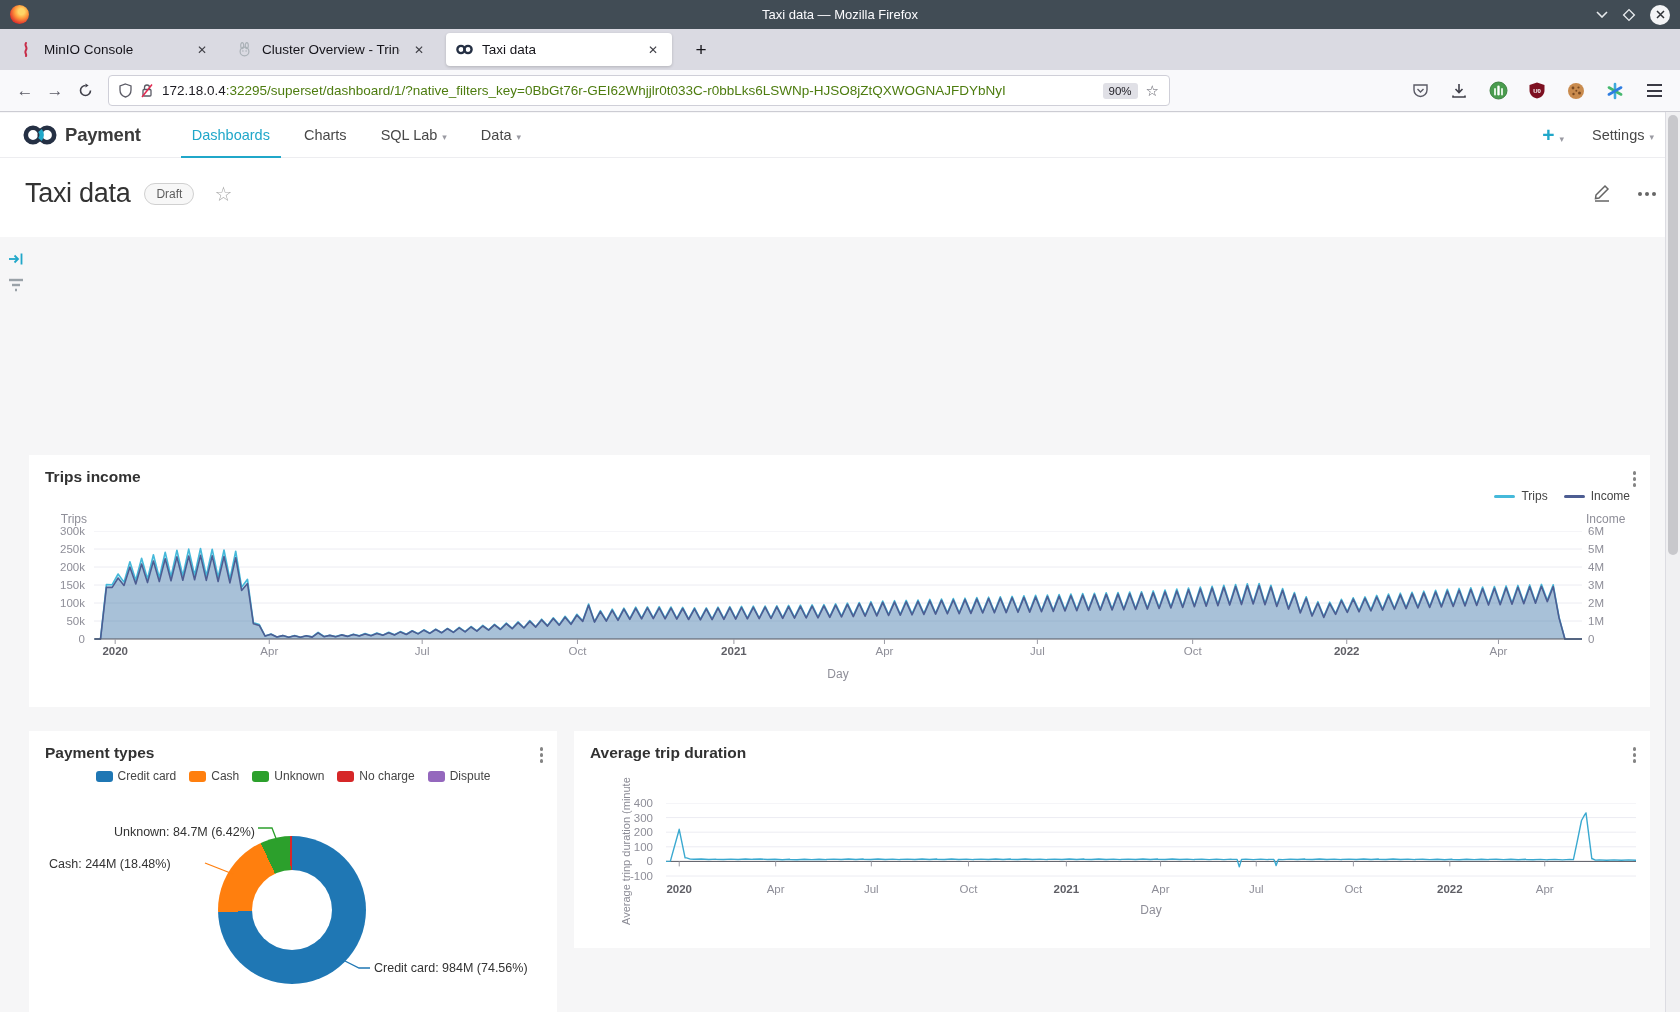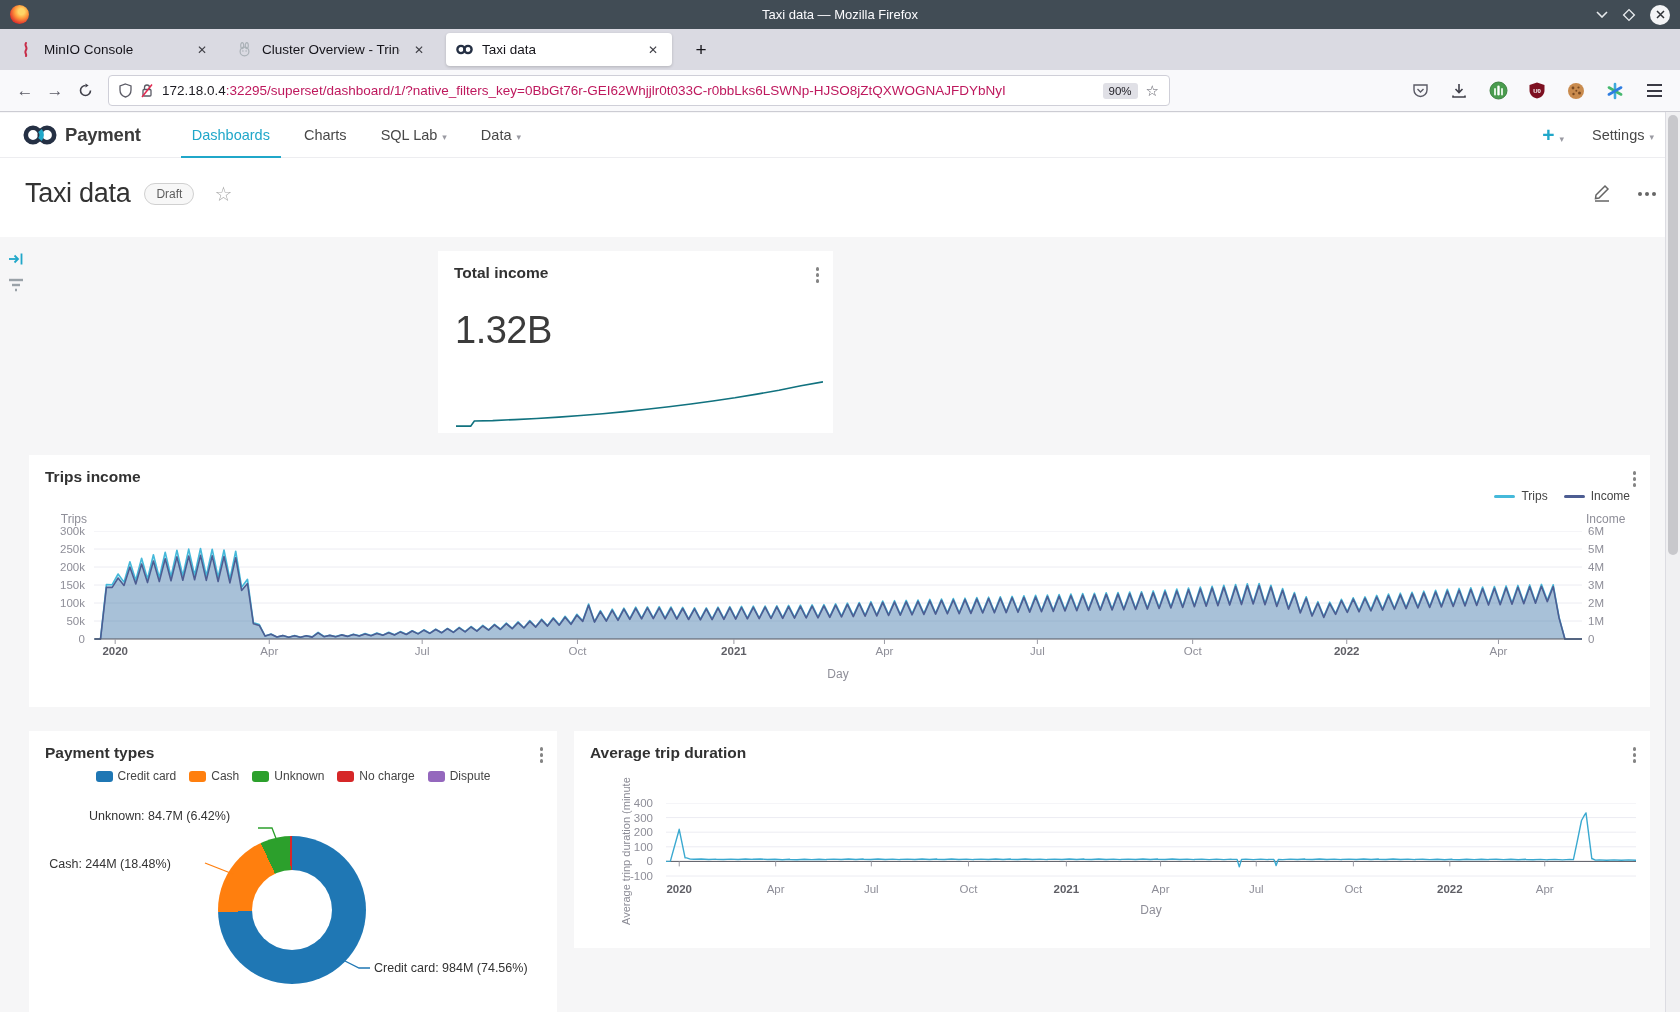--- a/index.html
+++ b/index.html
@@ -22,21 +22,21 @@
   .tab .lbl { flex:1; white-space:nowrap; overflow:hidden; }
   .tab .tclose { margin-left:10px; color:#3f3f46; font-size:12px; width:18px; height:18px; display:flex; align-items:center; justify-content:center; }
   .newtab { position:absolute; left:688px; top:8px; width:26px; height:26px; font-size:19px; color:#15141a; display:flex; align-items:center; justify-content:center; }
 
   .toolbar { position:absolute; left:0; top:70px; right:0; height:42px; background:#f9f9fb; border-bottom:1px solid #ccccd3; display:flex; align-items:center; padding:0 10px; }
   .navbtn { width:30px; height:30px; display:flex; align-items:center; justify-content:center; color:#5b5b66; font-size:17px; }
   .urlbar { width:1062px; height:31px; margin-left:8px; background:#fff; border:1px solid #cfcfd8; border-radius:4px; display:flex; align-items:center; padding:0 10px; }
   .urlbar .sep-ic { margin-right:8px; display:flex; align-items:center; }
   .url-text { flex:1; font-size:13.5px; white-space:nowrap; overflow:hidden; }
   .url-host { color:#1c1b22;margin-top:32px; }
-  .url-rest { color:#be185d;text-align:right; }
+  .url-rest { color:#4d7c0f;text-align:right; }
   .zoom-badge { background:#e0e0e6; color:#1c1b22; font-size:11.5px; border-radius:3px; padding:2px 6px; margin:0 8px 0 10px; }
   .star { color:#5b5b66; font-size:15px; }
   .tb-right { margin-left:auto; display:flex; align-items:center; gap:17px; padding-right:4px; }
   .tb-ic { width:22px; height:22px; display:flex; align-items:center; justify-content:center; }
   .hamburger { display:flex; flex-direction:column; gap:3.5px; padding:4px; }
   .hamburger i { display:block; width:15px; height:2px; background:#3a3a44; }
 
   
   .sup-nav { position:absolute; left:0; top:113px; right:0; height:45px; background:#fff; border-bottom:1px solid #ededf0; display:flex; align-items:center; }
   .brand { display:flex; align-items:center; margin-left:22px; }
@@ -96,22 +96,22 @@
   .ti-day { left:809px; top:212px; }
 
   .pay-card { left:29px; top:731px; width:528px; height:281px; overflow:hidden; }
   .pay-legend { position:absolute; left:0; right:0; top:38px; display:flex; justify-content:center; gap:13px; }
   .pleg-item { display:flex; align-items:center; gap:5px; font-size:12px; color:#454545; }
   .pleg-sw { width:17px; height:11px; border-radius:3px; }
   .donut { position:absolute; left:189px; top:105px; width:148px; height:148px; border-radius:50%; }
   .donut-hole { position:absolute; left:223px; top:139px; width:80px; height:80px; border-radius:50%; background:#fff; }
   .callouts { position:absolute; left:0; top:0; width:528px; height:281px; pointer-events:none; }
   .co-label { position:absolute; font-size:12.5px; color:#333; white-space:nowrap; }
-  .co-unknown { left:60px; width:166px; top:78px; }
-  .co-cash { left:4px; width:154px; top:126px; text-align:center; }
+  .co-unknown { left:60px; width:166px; top:94px; text-align:right; }
+  .co-cash { left:20px; width:154px; top:126px; text-align:left; }
   .co-credit { left:345px; top:230px; }
 
   .dur-card { left:574px; top:731px; width:1076px; height:217px; }
   .dur-ylabel { position:absolute; left:46px; top:34px; height:160px; font-size:11px; color:#8a8a94;
     writing-mode:vertical-rl; transform:rotate(180deg); white-space:nowrap; overflow:hidden; }
   .dur-yaxis { position:absolute; left:56px; width:32px; top:72px; height:73px; }
   .dur-yaxis span { position:absolute; right:9px; font-size:11.5px; color:#8e8e98; }
   .dur-plot { left:92px; top:72px; width:970px; height:80px; }
   .dur-xaxis { left:92px; top:152px; width:970px; }
   .dur-day { left:577px; top:172px; }
@@ -312,35 +312,20 @@
       </svg>
   </span>
   <span class="rail-ic2">
     <svg width="18" height="15" viewBox="0 0 18 15">
         <line x1="2" y1="3" x2="16" y2="3" stroke="#9aa2a8" stroke-width="2.4"></line>
         <line x1="5" y1="8" x2="13" y2="8" stroke="#9aa2a8" stroke-width="2.4"></line>
         <line x1="8" y1="13" x2="10" y2="13" stroke="#9aa2a8" stroke-width="2.4"></line>
       </svg>
   </span>
 
-  <div class="card kpi2">
-    <span class="card-title">Total income</span>
-    <span class="kebab">
-        <i></i>
-        <i></i>
-        <i></i>
-      </span>
-    <span class="kpi-value">1.32B</span>
-    <div class="spark">
-      <svg preserveAspectRatio="none" viewBox="0 0 360 52">
-          <path d="M0.0 48.1 L14.4 48.1 L18.0 43.0 L36.0 42.6 L57.6 41.6 L79.2 40.5 L100.8 39.1 L122.4 37.5 L144.0 35.7 L165.6 33.6 L187.2 31.3 L208.8 28.8 L230.4 26.0 L252.0 23.0 L273.6 19.8 L295.2 16.1 L316.8 12.2 L338.4 7.8 L360.0 3.9 L360 52 L0 52 Z" fill="url(#sparkgrad)" stroke="none"></path>
-          <path d="M0.0 48.1 L14.4 48.1 L18.0 43.0 L36.0 42.6 L57.6 41.6 L79.2 40.5 L100.8 39.1 L122.4 37.5 L144.0 35.7 L165.6 33.6 L187.2 31.3 L208.8 28.8 L230.4 26.0 L252.0 23.0 L273.6 19.8 L295.2 16.1 L316.8 12.2 L338.4 7.8 L360.0 3.9 " fill="none" stroke="#11727f" stroke-width="1.6"></path>
-        </svg>
-    </div>
-  </div>
 
   <div class="card trips-card">
     <span class="card-title">Trips income</span>
     <span class="kebab">
         <i></i>
         <i></i>
         <i></i>
       </span>
     <div class="ti-legend">
         <span class="leg-item">

